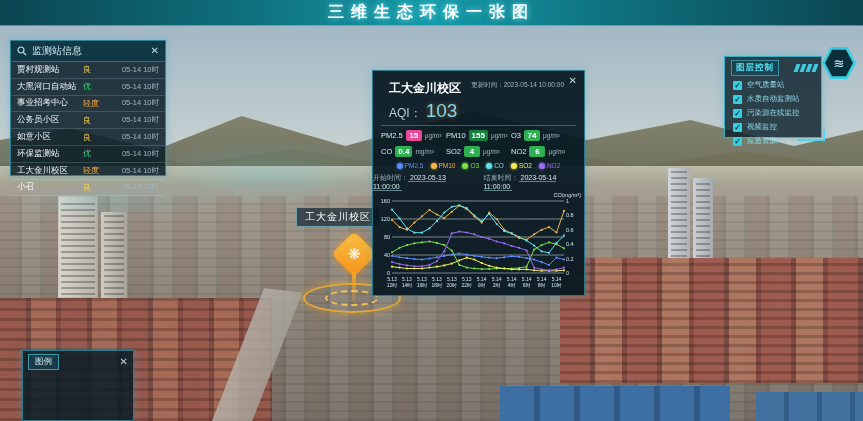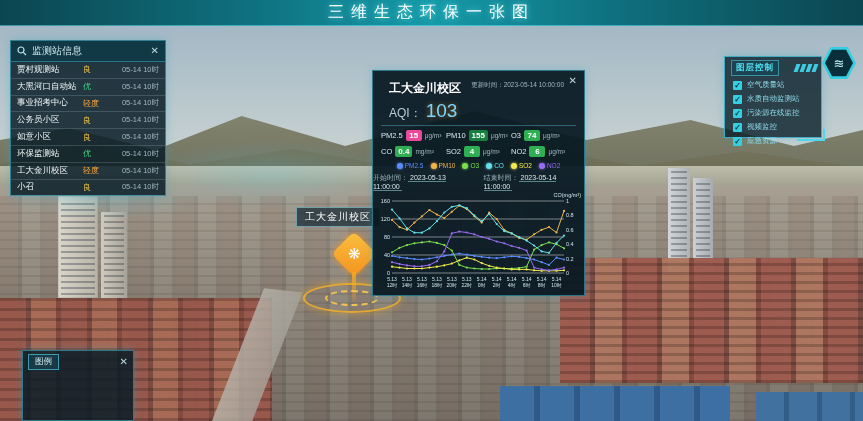--- a/index.html
+++ b/index.html
@@ -54,29 +54,29 @@
   .glow1 { position:absolute; left:140px; top:140px; width:260px; height:70px;
     background:radial-gradient(ellipse at center, rgba(80,220,255,.20), transparent 70%); }
   .glow2 { position:absolute; left:0px; top:180px; width:220px; height:40px;
     background:radial-gradient(ellipse at center, rgba(80,220,255,.16), transparent 70%); }
 
   
   .titlebar { position:absolute; left:0; top:0; width:100%; height:26px; z-index:7;
     background:linear-gradient(90deg,#0b4550 0%,#0f7280 30%,#159aa8 50%,#0f7280 70%,#0b4550 100%);
     border-bottom:1px solid rgba(120,235,250,.5);
     display:flex; align-items:center; justify-content:center; }
-  .titlebar .t { color:#fff; font-size:16px; font-weight:normal; letter-spacing:7px;
+  .titlebar .t { color:#fff; font-size:16px; font-weight:bold; letter-spacing:7px;
     text-shadow:0 0 6px rgba(120,240,255,.9); }
 
   
   .panel { position:absolute; background:rgba(7,28,38,.84);
     border:1px solid rgba(70,190,215,.55); box-shadow:0 0 8px rgba(40,170,200,.35); color:#d4e6ec; }
 
   
-  .stations { left:10px; top:40px; width:156px; height:156px; z-index:5; }
+  .stations { left:10px; top:40px; width:156px; height:136px; z-index:5; }
   .stations .hd { height:21px; display:flex; align-items:center; gap:5px; padding:0 6px;
     background:rgba(14,56,70,.9); border-bottom:1px solid rgba(70,190,215,.45); }
   .stations .hd .ttl { font-size:10px; color:#cfe6ee; flex:1; }
   .close-x { font-size:10px; color:#bfd9e0; cursor:pointer; line-height:1; }
   .st-row { display:flex; align-items:center; height:16.8px; padding:0 6px;
     border-bottom:1px solid rgba(200,230,240,.18); font-size:8.5px; }
   .st-row .nm { flex:1; color:#f2f7f9; white-space:nowrap; overflow:hidden; }
   .st-row .gr { width:26px; font-size:8px; }
   .st-row .tm { width:50px; text-align:right; color:#9fb7c0; font-size:7.5px; }
 

